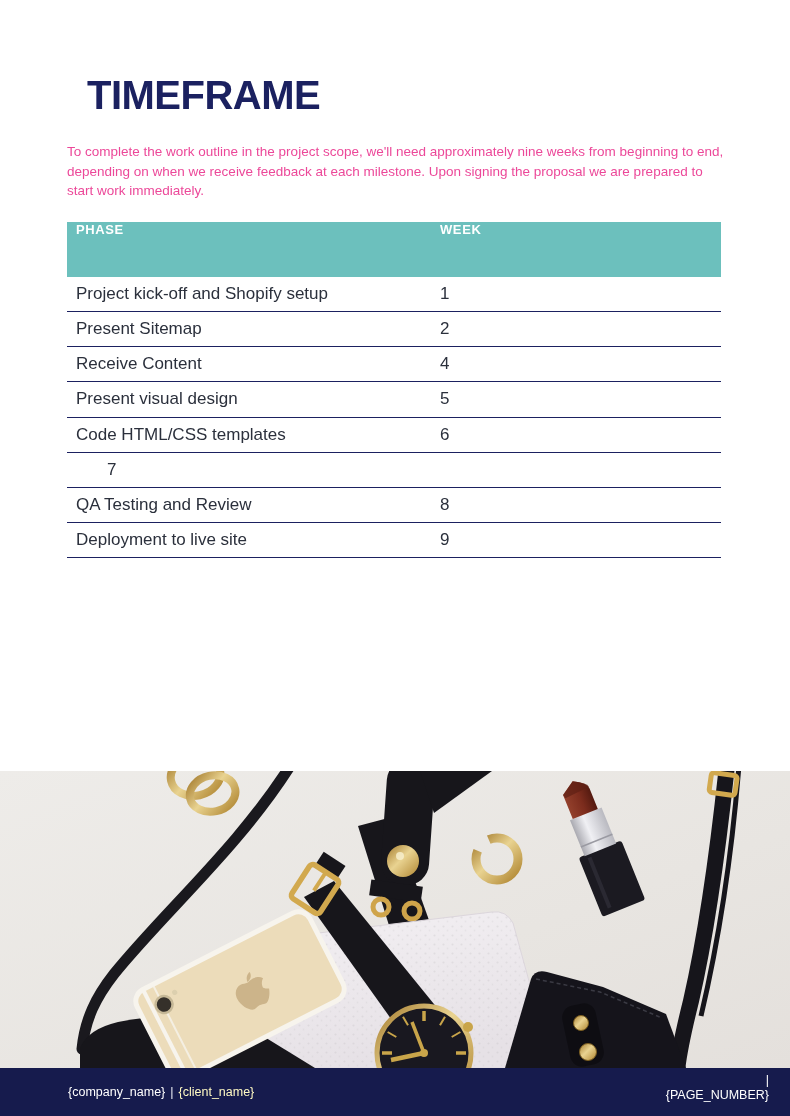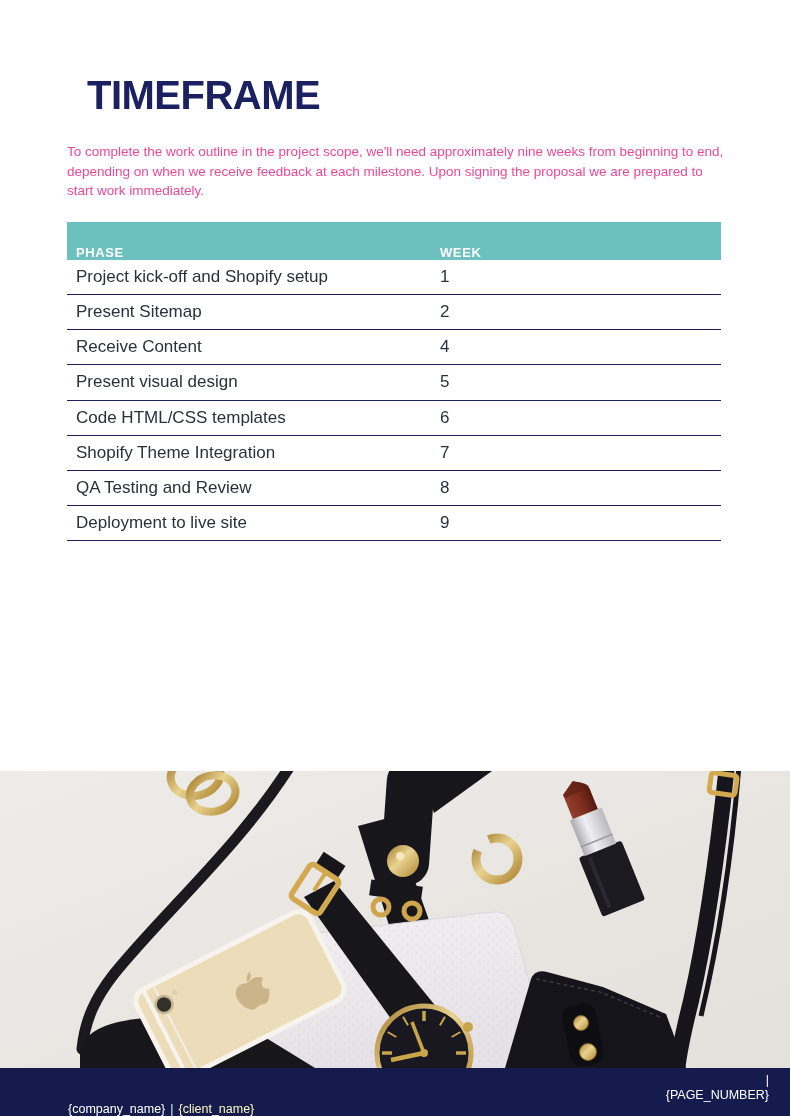--- a/index.html
+++ b/index.html
@@ -12,42 +12,42 @@
     position:absolute; left:66px; top:73px;
     font-size:40px; line-height:44px; font-weight:bold;
     color:#1b2160; letter-spacing:-0.5px;margin-left:21px;
   }
   .intro {
     position:absolute; left:67px; top:142px; width:660px;
     font-size:13.5px; line-height:19.5px; color:#ec4899;
   }
   .tf-table { position:absolute; left:67px; top:222px; width:654px; }
   .thead {
-    display:flex; height:38px; background:#6cc0bd; align-items:flex-end;
+    display:flex; height:55px; background:#6cc0bd; align-items:flex-start;
     color:#ffffff; font-weight:bold; font-size:13px; letter-spacing:0.6px;
   }
   .col-phase { width:333px; padding-left:9px; }
   .col-week  { flex:1;margin-left:40px; }
   .trow {
     display:flex; height:35.15px; align-items:center;
     border-bottom:1.5px solid #1b2160;
     font-size:17px; color:#2b303c;
   }
   .photo {
     position:absolute; left:0; top:771px; width:790px; height:297px;
     overflow:hidden; background:#e9e6e2;
   }
   .photo svg { display:block; }
   .footer {
     position:absolute; left:0; top:1068px; width:790px; height:48px;
     background:#161b4d; color:#ffffff; font-size:12.5px;
   }
   .f-left {
     position:absolute; left:68px; top:0; height:48px;
-    display:flex; align-items:flex-end; gap:5px; white-space:nowrap;
+    display:flex; align-items:center; gap:5px; white-space:nowrap;
   }
   .f-company { color:#ffffff; }
   .f-sep { color:#e8eaf2; }
   .f-client { color:#fef9c3; }
   .f-right {
     position:absolute; right:21px; top:5px; text-align:right; line-height:15px;
     display:flex; flex-direction:column; align-items:flex-end;
   }
 </style>
 </head>
@@ -78,21 +78,20 @@
     </div>
     <div class="trow">
       <div class="col-phase">Present visual design</div>
       <div class="col-week">5</div>
     </div>
     <div class="trow">
       <div class="col-phase">Code HTML/CSS templates</div>
       <div class="col-week">6</div>
     </div>
     <div class="trow">
-      <div class="col-phase">Shopify Theme Integration</div>
       <div class="col-week">7</div>
     </div>
     <div class="trow">
       <div class="col-phase">QA Testing and Review</div>
       <div class="col-week">8</div>
     </div>
     <div class="trow">
       <div class="col-phase">Deployment to live site</div>
       <div class="col-week">9</div>
     </div>

